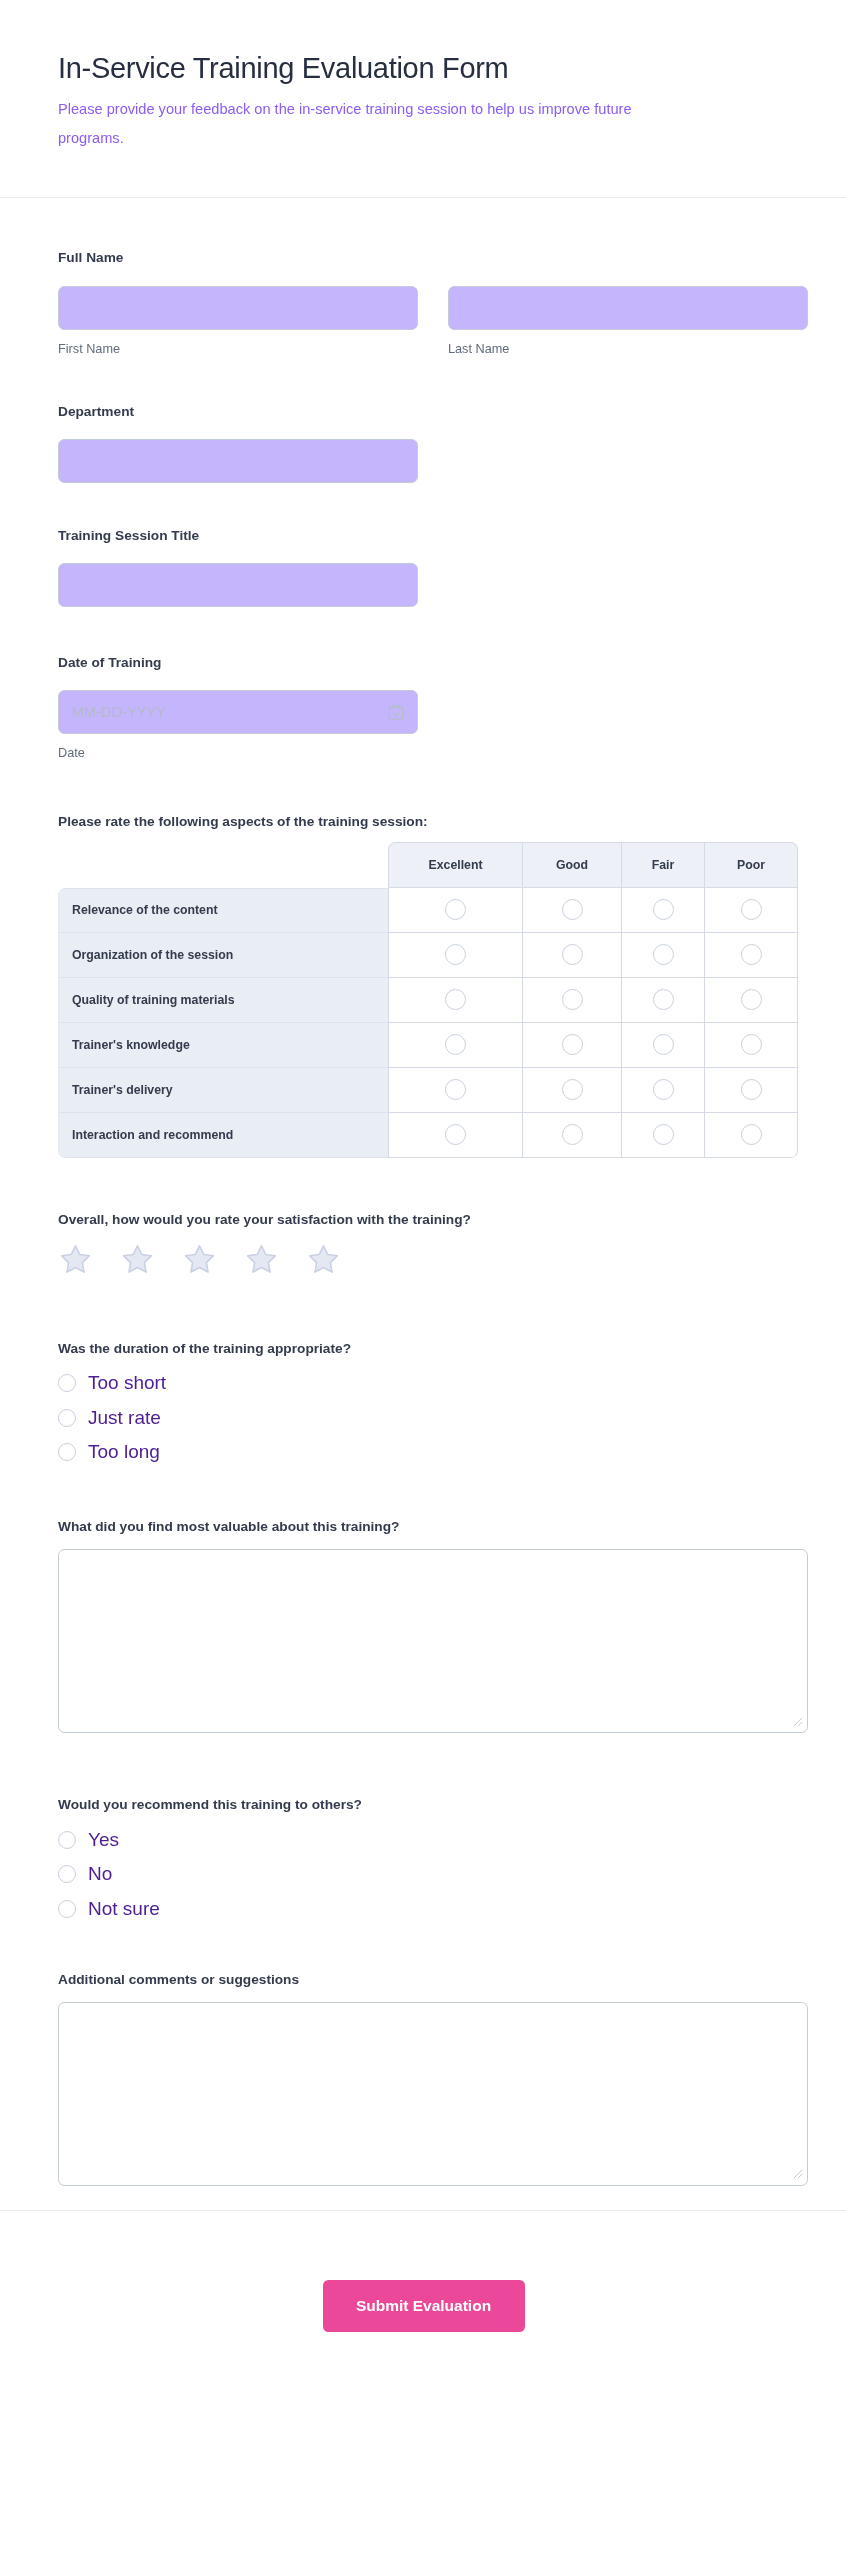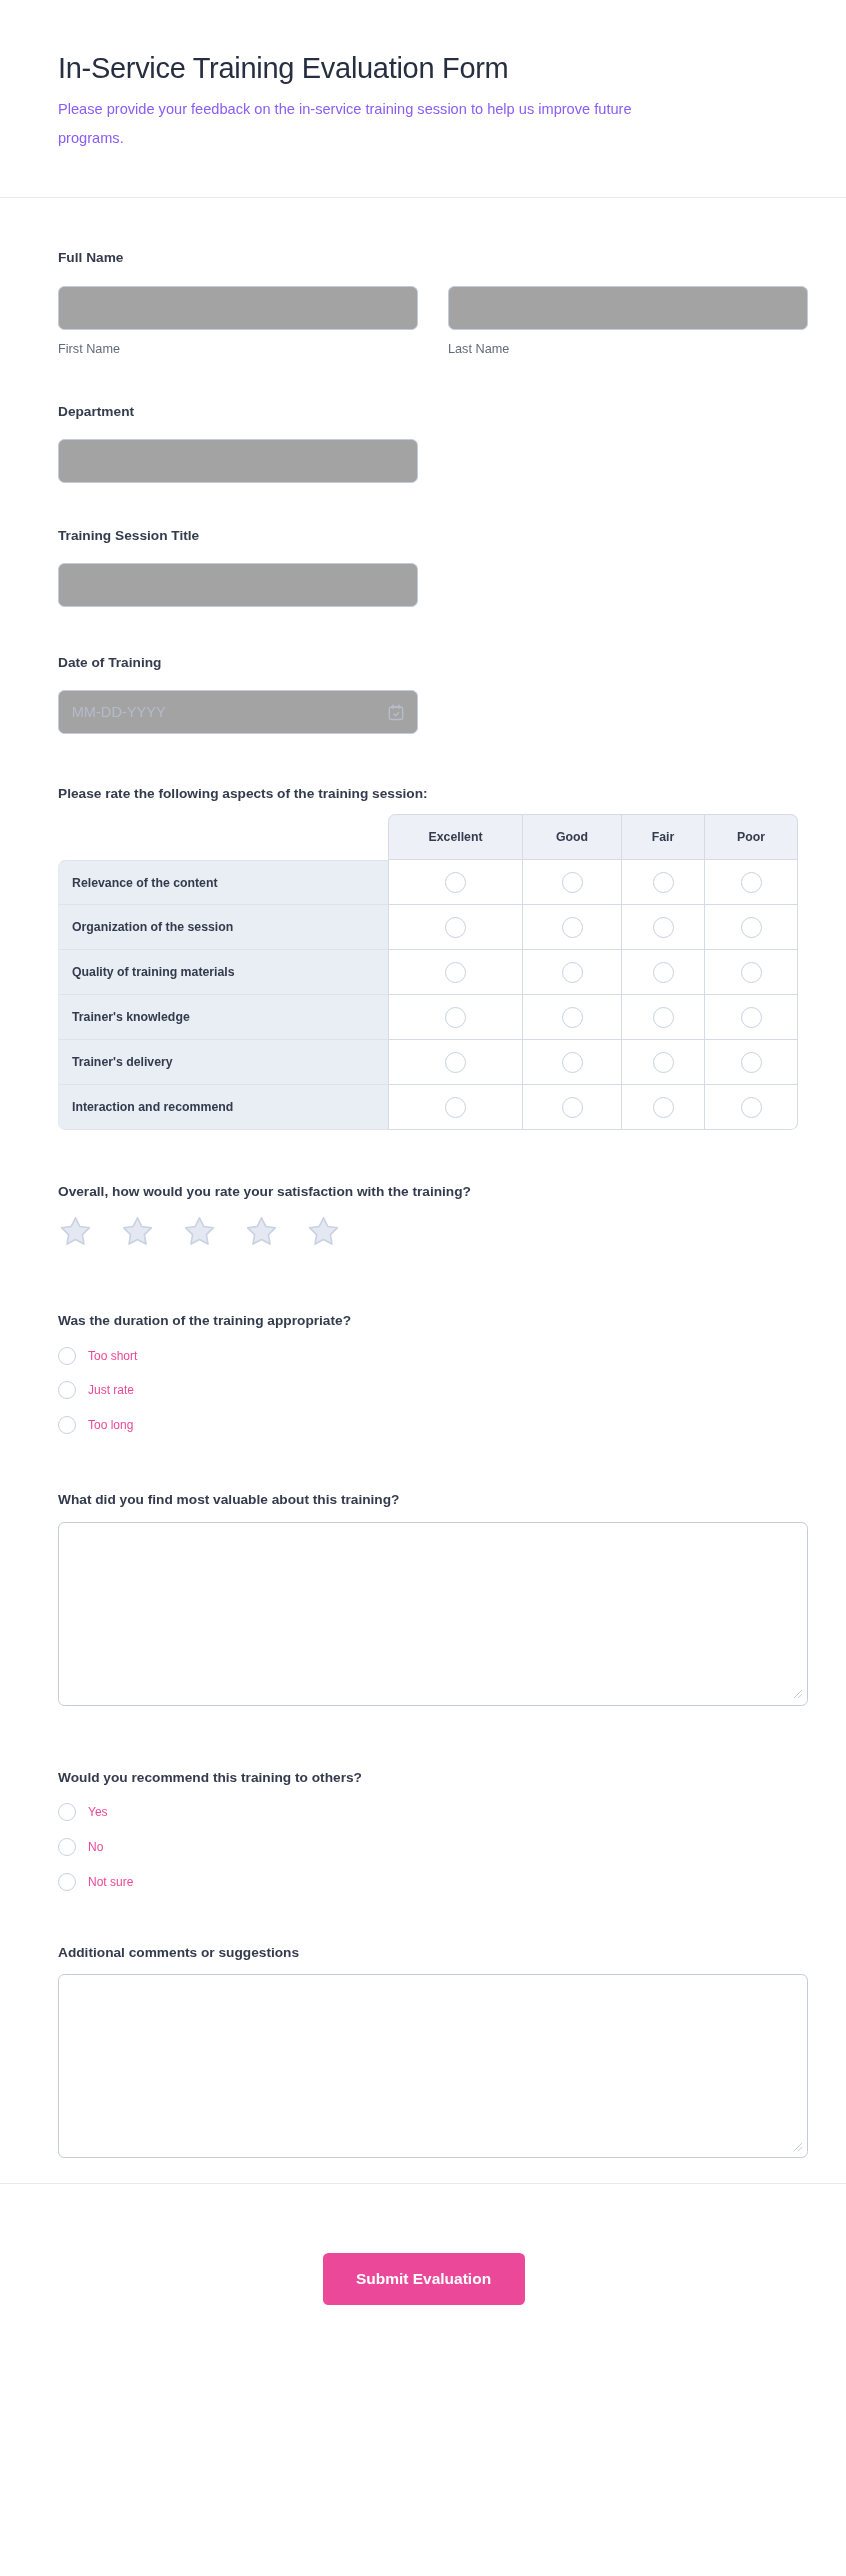--- a/index.html
+++ b/index.html
@@ -14,21 +14,21 @@
   .form-title { font-size:29px; line-height:35px; font-weight:400; color:#262e40; letter-spacing:-0.3px; }
   .form-subtitle { margin-top:9px; font-size:14.6px; line-height:29px; color:#8b5cf6; max-width:637px; }
 
   
   .form-body { padding:0 38px 24.6px 58px; border-bottom:0.9px solid #e8eaef; }
   .q-label { font-size:13.7px; line-height:18px; font-weight:700; color:#333b4d; }
   .sub-label { font-size:12.7px; line-height:16.4px; color:#606b7b; margin-top:11px; }
 
   .text-input {
     height:44px; width:100%; border:0.9px solid #c3cbd9; border-radius:6.4px;
-    background:#a3a3a3; font-size:14.6px; color:#323a4d; padding:0 12.7px; outline:none;
+    background:#c4b5fd; font-size:14.6px; color:#323a4d; padding:0 12.7px; outline:none;
   }
   .text-input::placeholder { color:#b4bbc8; }
   .w-half { width:360px; }
 
   .block-fullname { margin-top:51px; }
   .name-grid { display:flex; gap:30px; margin-top:19px; }
   .name-col { width:360px; }
   .name-col.last { width:360px; }
 
   .block-department { margin-top:46px; }
@@ -73,21 +73,21 @@
 
   
   .block-overall { margin-top:53px; }
   .stars { display:flex; gap:27px; margin-top:12.7px; }
   .star { width:35px; height:35px; cursor:pointer; }
 
   
   .block-duration, .block-recommend { margin-top:63px; }
   .opt-list { margin-top:14.6px; display:flex; flex-direction:column; gap:12.7px; }
   .opt-row { display:flex; align-items:center; gap:12px; height:22px; }
-  .opt-text { font-size:12px; color:#ec4899; }
+  .opt-text { font-size:19px; color:#4c1d95; }
 
   
   .block-valuable { margin-top:55px; }
   .block-improve  { margin-top:49px; }
   .block-comments { margin-top:51px; }
   .ta-wrap { position:relative; margin-top:12.7px; width:750px; }
   .ta {
     display:block; width:750px; height:184px; border:0.9px solid #c3cbd9; border-radius:6.4px;
     background:#fff; resize:none; outline:none; font-family:inherit; font-size:14.6px; color:#323a4d; padding:11px 12.7px;
   }
@@ -139,20 +139,21 @@
     <div class="date-wrap">
       <input class="text-input" type="text" placeholder="MM-DD-YYYY" style="">
       <svg class="calendar" viewBox="0 0 24 24" fill="none" stroke="#b6bdcb" stroke-width="1.6" stroke-linecap="round" stroke-linejoin="round">
         <rect x="4" y="6" width="16" height="15" rx="2.5"></rect>
         <line x1="8.5" y1="3.5" x2="8.5" y2="7.5"></line>
         <line x1="15.5" y1="3.5" x2="15.5" y2="7.5"></line>
         <line x1="6.5" y1="6" x2="17.5" y2="6" stroke-dasharray="2 1.6"></line>
         <path d="M9.5 14.5l2 2 3.5-3.5"></path>
       </svg>
     </div>
+    <div class="sub-label">Date</div>
   </div>
 
   <div class="block-rate">
     <div class="q-label">Please rate the following aspects of the training session:</div>
     <table class="rate-table">
       <colgroup>
         <col style="width:330px">
           <col style="width:135px">
           <col style="width:99px">
           <col style="width:83px">

